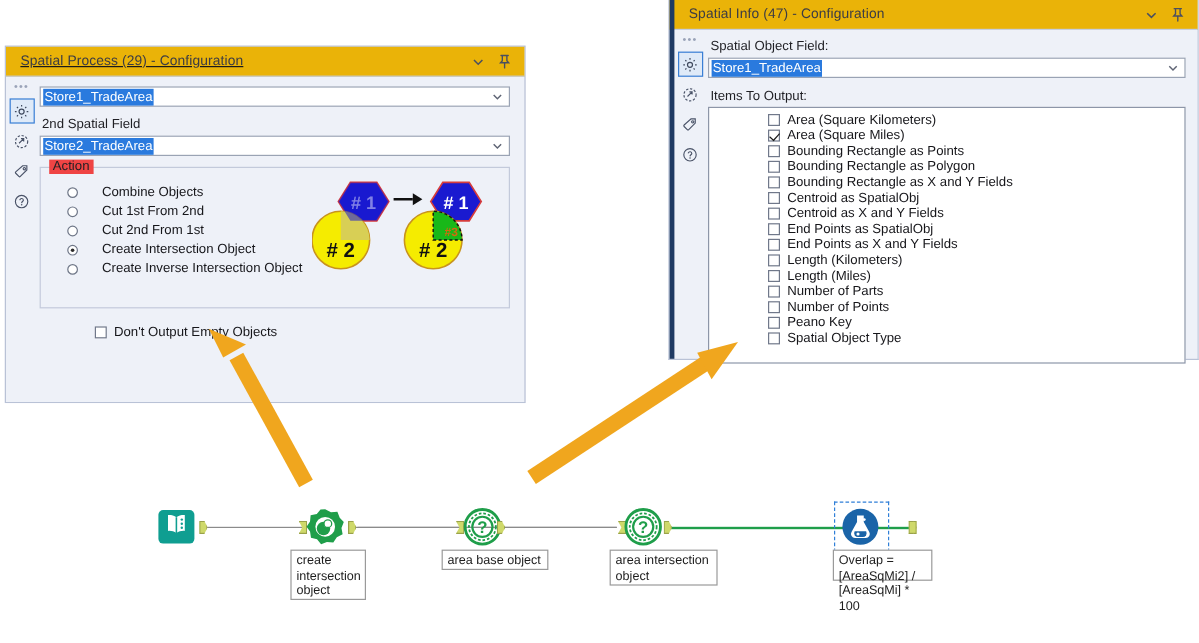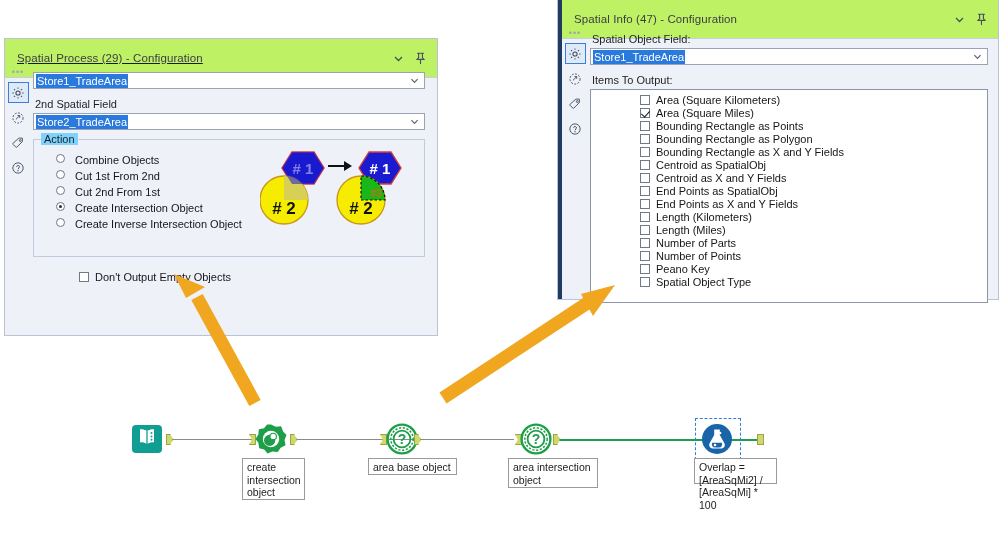--- a/index.html
+++ b/index.html
@@ -7,21 +7,21 @@
     width:999px;height:536px;position:relative;overflow:hidden;
     background:#ffffff;
     font-family:"Liberation Sans", sans-serif;
     font-size:11px;color:#1b1b1b;
     -webkit-font-smoothing:antialiased;
   }
 
   
   .panel{position:absolute;background:#eef1f8;border:1px solid #b9c2d6;box-sizing:border-box;}
   .panel-titlebar{
-    height:39px;background:#bef264;border-bottom:1px solid #c6cee0;
+    height:25px;background:#eab308;border-bottom:1px solid #c6cee0;
     display:flex;align-items:center;box-sizing:border-box;padding:0 6px 0 12px;
   }
   .panel-title{font-size:11.5px;color:#3c3c44;flex:1;letter-spacing:.1px;}
   .tb-btn{width:22px;height:20px;display:flex;align-items:center;justify-content:center;color:#4a4f60;}
   .tb-btn svg{display:block;}
 
   .panel-body{position:absolute;left:0;right:0;top:25px;bottom:0;display:flex;}
 
   
   .rail{width:26px;padding-top:6px;display:flex;flex-direction:column;align-items:center;gap:4px;flex:0 0 26px;}
@@ -36,23 +36,23 @@
   .combo{
     position:relative;height:17px;background:#ffffff;border:1px solid #9aa3b4;
     box-sizing:border-box;display:flex;align-items:center;padding:0 18px 0 2px;
     font-size:11px;margin-bottom:9px;
   }
   .combo .val{background:#2a7ade;color:#ffffff;padding:0 1px;line-height:14px;white-space:nowrap;}
   .combo .caret{position:absolute;right:4px;top:0;height:100%;display:flex;align-items:center;color:#5d6373;}
 
   
   .groupbox{position:relative;border:1px solid #c3cadb;margin-top:9px;box-sizing:border-box;}
-  .groupbox > .legend{position:absolute;top:-7px;left:7px;background:#7dd3fc;padding:0 3px;font-size:11px;color:#1f1f24;}
-
-  .radio-row{display:flex;align-items:flex-start;gap:10px;margin:0 0 4px 0;}
+  .groupbox > .legend{position:absolute;top:-7px;left:7px;background:#ef4444;padding:0 3px;font-size:11px;color:#1f1f24;}
+
+  .radio-row{display:flex;align-items:center;gap:20px;margin:0 0 4px 0;}
   .radio{width:9px;height:9px;border-radius:50%;border:1px solid #6e7687;background:#fff;position:relative;flex:0 0 9px;box-sizing:border-box;}
   .radio.checked::after{content:"";position:absolute;left:2px;top:2px;width:3px;height:3px;border-radius:50%;background:#2b2b2b;}
   .radio-row .lbl{font-size:11px;color:#16161a;white-space:nowrap;}
 
   .chk-row{display:flex;align-items:center;gap:6px;margin-bottom:1px;padding-left:44px;}
   .chkbox{width:10px;height:10px;border:1px solid #70788a;background:#fff;flex:0 0 10px;position:relative;box-sizing:border-box;}
   .chkbox.checked::after{
     content:"";position:absolute;left:2px;top:0px;width:4px;height:7px;
     border:solid #1b1b1b;border-width:0 1.4px 1.4px 0;transform:rotate(42deg);
   }

